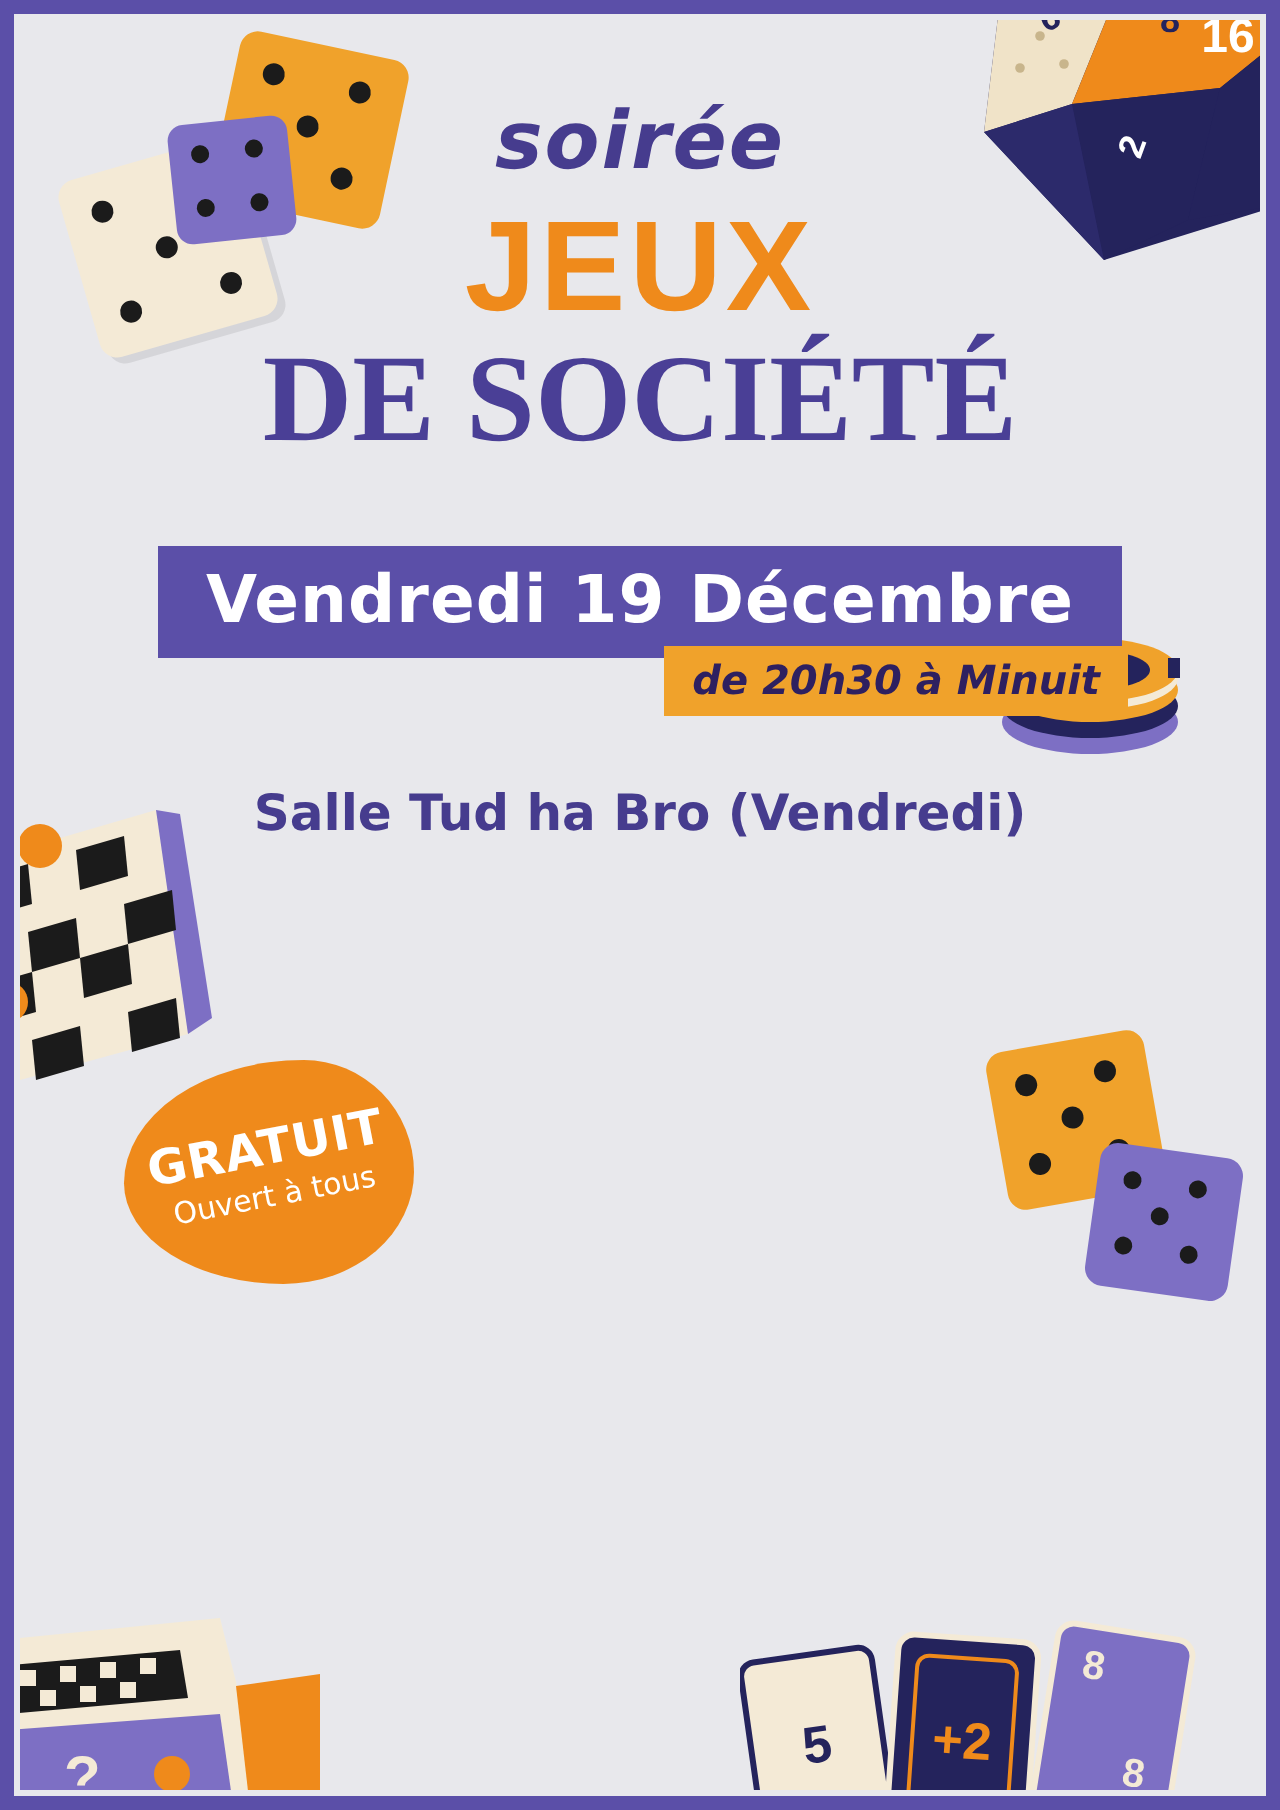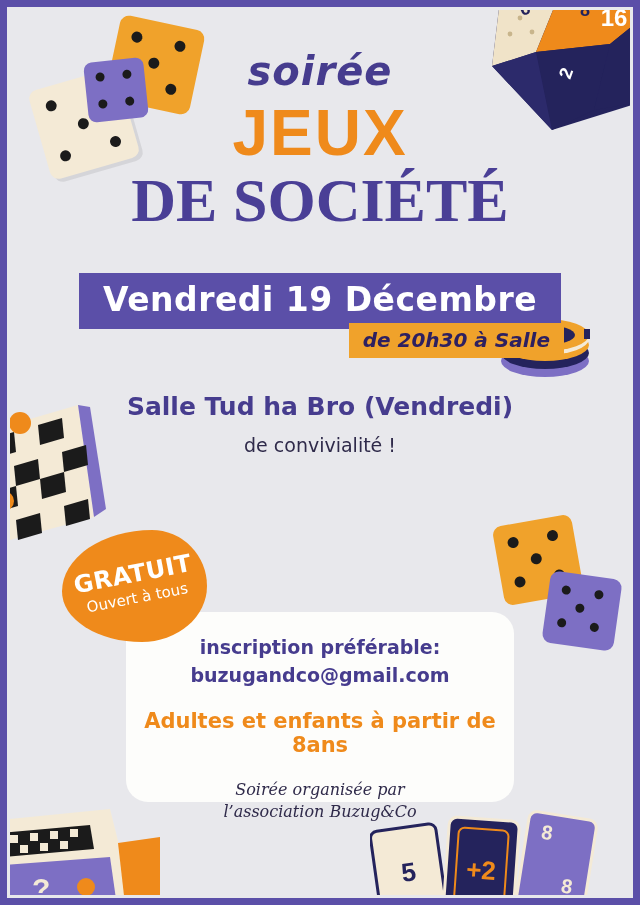--- a/index.html
+++ b/index.html
@@ -394,44 +394,32 @@
     <span class="pip sm" style="left:29px;top:29px;"></span>
   </div>
 
   <div class="content">
     <div class="soiree">soirée</div>
     <div class="jeux">JEUX</div>
     <div class="desociete">DE SOCIÉTÉ</div>
 
     <div class="date-band">Vendredi 19 Décembre</div>
     <div class="hour-band-wrap">
-      <span class="hour-band">de 20h30 à Salle</span>
+      <span class="hour-band">de 20h30 à Minuit</span>
     </div>
 
     <div class="venue">Salle Tud ha Bro (Vendredi)</div>
     <div class="invite">
-      <div>de convivialité !</div>
     </div>
   </div>
 
   <div id="gratuit">
     <div class="blob"></div>
     <div class="txt">
       <div class="g1">GRATUIT</div>
       <div class="g2">Ouvert à tous</div>
     </div>
   </div>
 
-  <div class="info-card">
-    <div class="inscription">
-      <div>inscription préférable:</div>
-      <div>buzugandco@gmail.com</div>
-    </div>
-    <div class="ages">Adultes et enfants à partir de 8ans</div>
-    <div class="orga">
-      <div>Soirée organisée par</div>
-      <div>l’association Buzug&amp;Co</div>
-    </div>
-  </div>
 
   <div class="frame"></div>
   <div class="frame-inner"></div>
 </div>
 
 </body></html>

